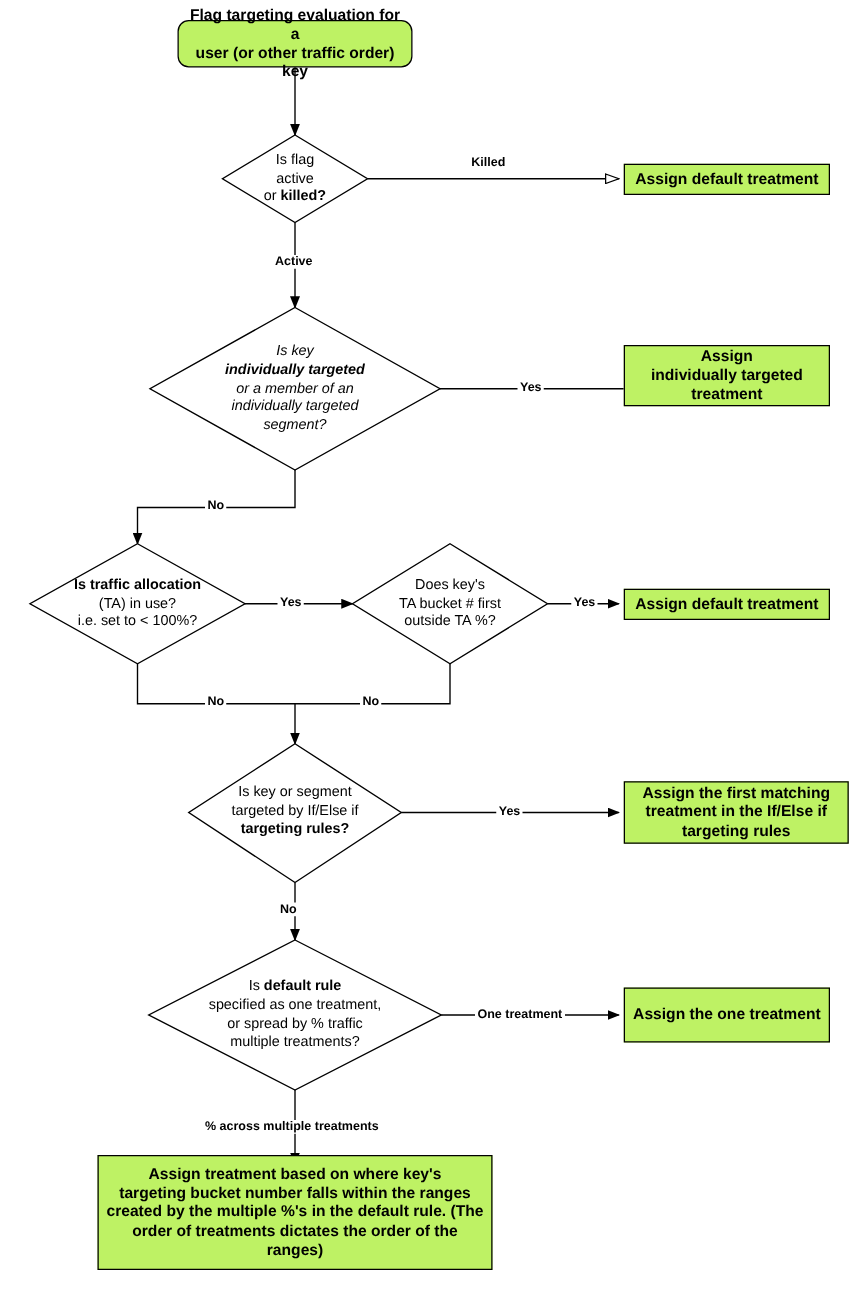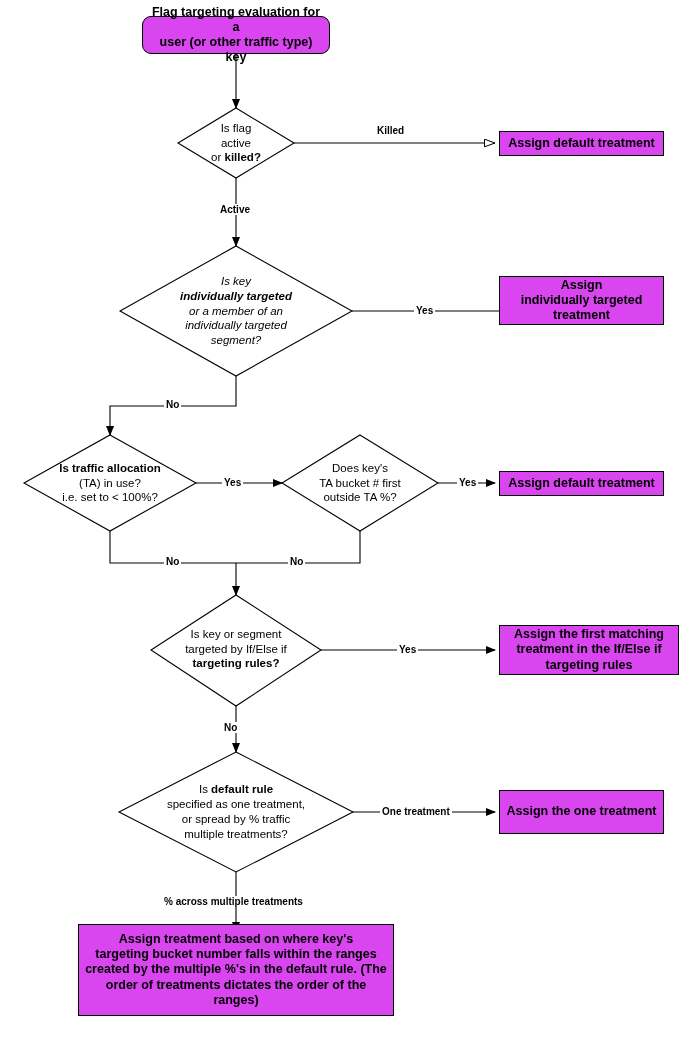--- a/index.html
+++ b/index.html
@@ -27,21 +27,21 @@
     box-sizing: border-box;
     display: flex;
     align-items: center;
     justify-content: center;
     text-align: center;
     line-height: 1.22;
     color: #000;
   }
   .box {
     border: 1px solid #000000;
-    background: #d946ef;
+    background: #bef264;
     font-size: 12.5px;
     font-weight: bold;
     padding: 3px 6px;
   }
   .box.rounded {
     border-radius: 9px;
   }
   .diamond-label {
     position: absolute;
     box-sizing: border-box;
@@ -115,21 +115,21 @@
     <polygon points="110,435 196,483 110,531 24,483"></polygon>
     <polygon points="360,435 438,483 360,531 282,483"></polygon>
     <polygon points="236,595 321,650 236,706 151,650"></polygon>
     <polygon points="236,752 353,812 236,872 119,812"></polygon>
   </g>
 </svg>
 
 <div class="node box rounded" style="left:142px; top:16px; width:188px; height:38px;">
   <div>
     <span>Flag targeting evaluation for a</span><br>
-    <span>user (or other traffic type) key</span>
+    <span>user (or other traffic order) key</span>
   </div>
 </div>
 
 <div class="diamond-label" style="left:186px; top:113px; width:100px; height:60px;">
   <div>
     <span>Is flag</span><br>
     <span>active</span><br>
     <span>or </span><span class="b">killed?</span>
   </div>
 </div>

